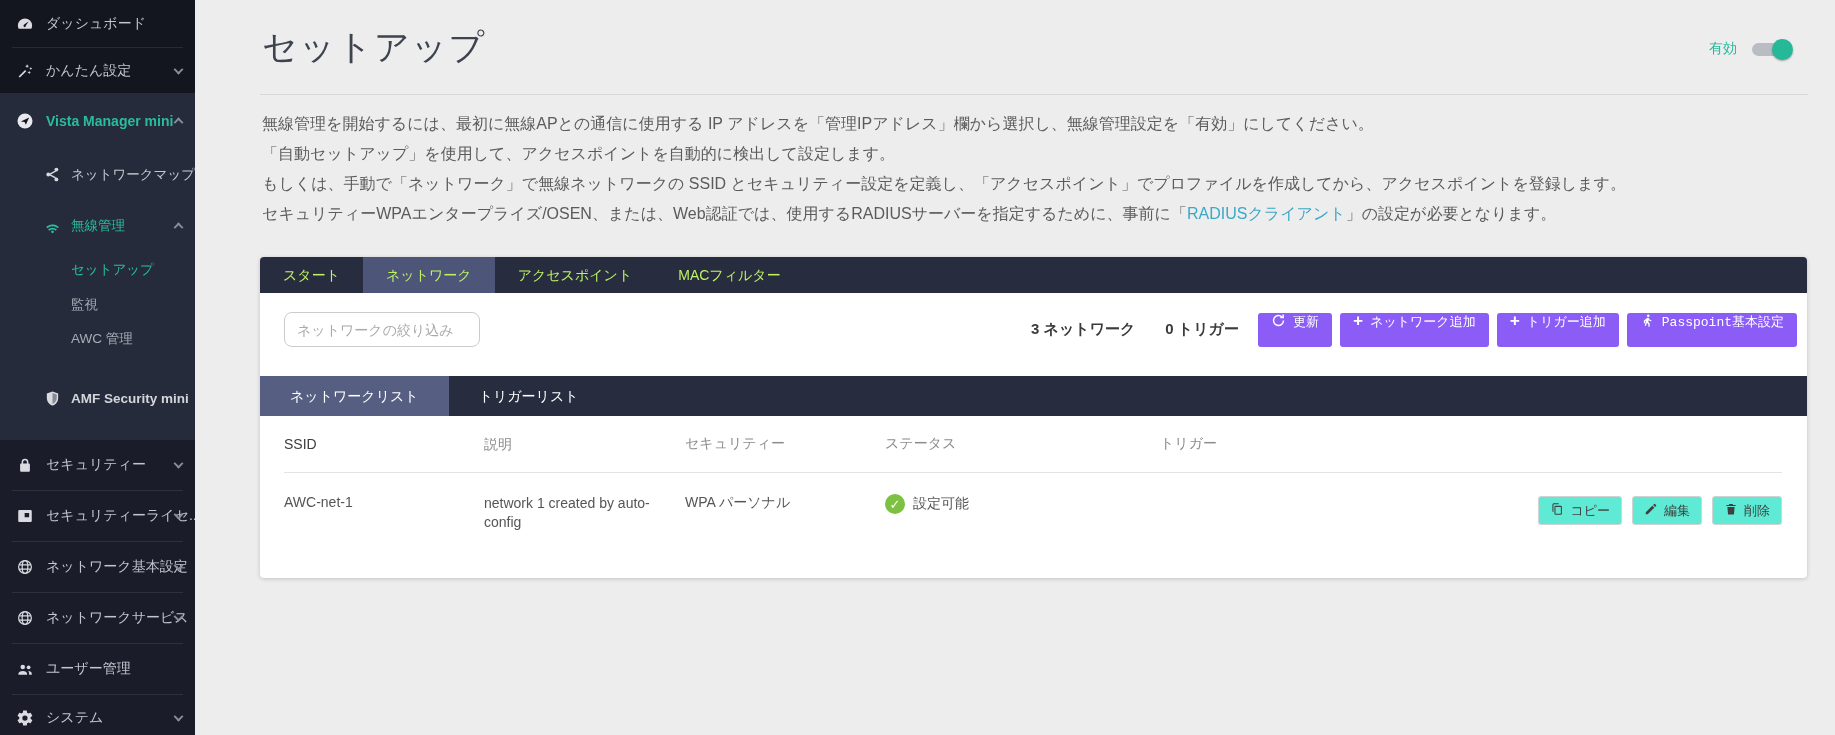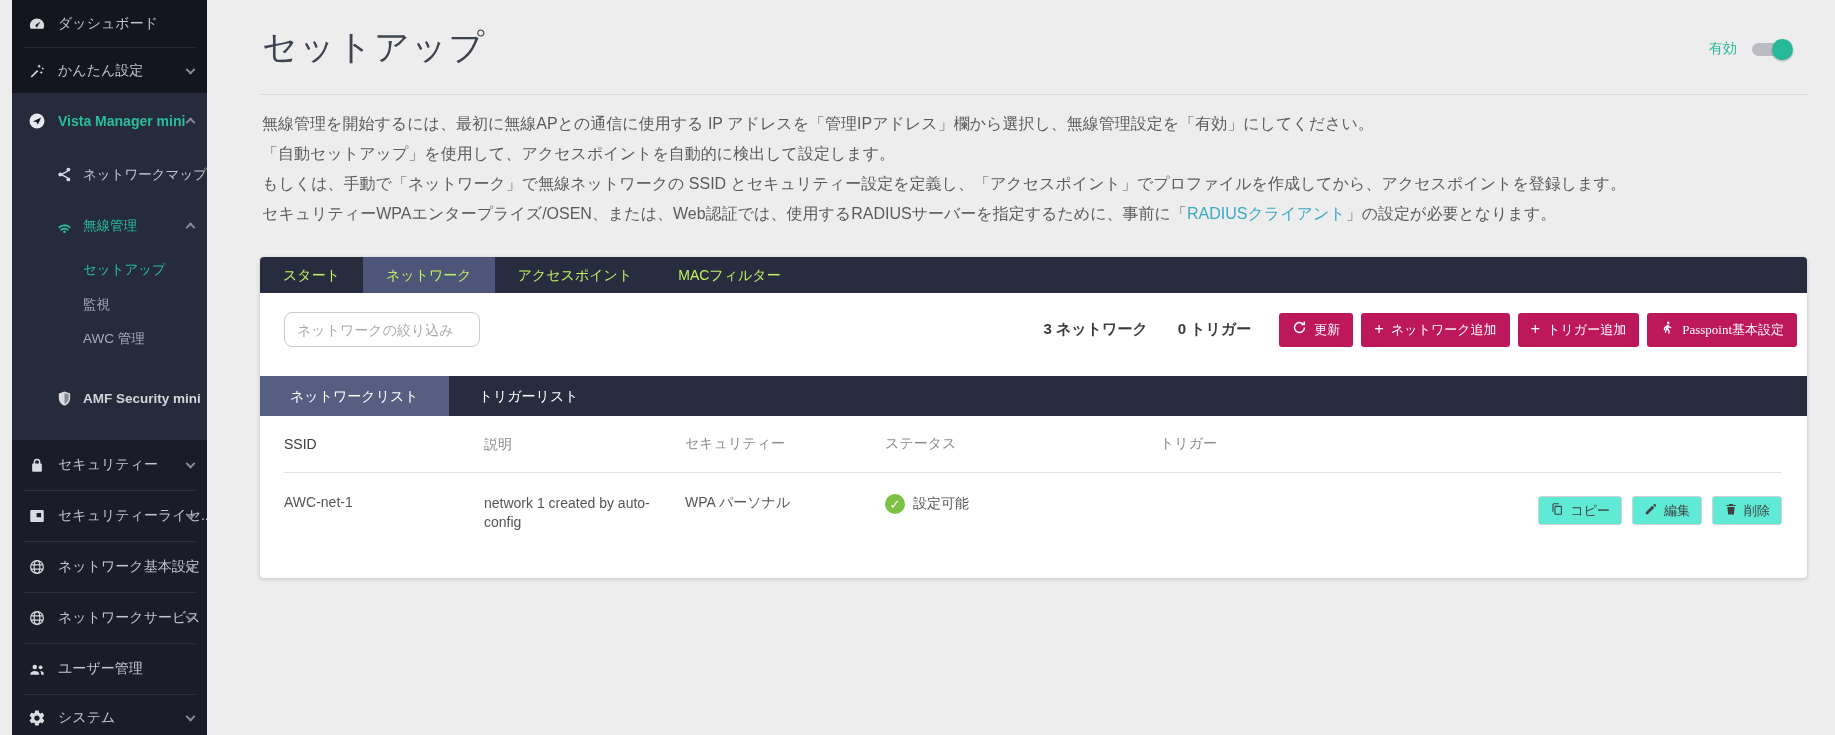--- a/index.html
+++ b/index.html
@@ -6,21 +6,21 @@
   html,body { width: 1835px; height: 735px; }
   body {
     font-family: "Liberation Sans", "DejaVu Sans", sans-serif;
     background: #ededee;
     position: relative;
     overflow: hidden;
     color: #555;
   }
 
   
-  .sidebar { position: absolute; left: 12px; top: 0; width: 195px; height: 735px; background: #1a1d29; z-index: 5; }
+  .sidebar { position: absolute; left: 0; top: 0; width: 195px; height: 735px; background: #1a1d29; z-index: 5; }
   .sb-top { background: #14161f; }
   .sb-group { background: #262b3b; }
   .sb-item { display: flex; align-items: center; position: relative; padding-left: 15px; cursor: pointer; color: #c3c6ce; font-size: 14px; }
   .sb-item .icon { width: 20px; height: 20px; margin-right: 11px; flex: none; display: flex; align-items: center; justify-content: center; color: #d9dbe1; }
   .sb-item .icon svg { width: 18px; height: 18px; }
   .sb-item .lbl { white-space: nowrap; overflow: hidden; }
   .sb-sub { padding-left: 43px; font-size: 13.5px; }
   .sb-sub .icon { width: 18px; height: 18px; margin-right: 10px; }
   .sb-sub .icon svg { width: 17px; height: 17px; }
   .sb-leaf { padding-left: 71px; font-size: 13.5px; color: #a8acb7; }
@@ -56,23 +56,23 @@
   .tabbar { height: 36px; background: #272c3f; display: flex; }
   .tab { line-height: 36px; padding: 0 23px; color: #bef264; font-size: 14px; cursor: pointer; white-space: nowrap; }
   .tab.active { background: #4d5578; }
 
   .toolbar { display: flex; align-items: center; padding: 19px 10px 29px 24px; }
   .filter-input { width: 196px; height: 35px; border: 1px solid #ccc; border-radius: 8px; padding: 0 12px;
                   font-size: 14px; color: #555; outline: none; font-family: inherit; }
   .filter-input::placeholder { color: #aaa; }
   .toolbar-right { margin-left: auto; display: flex; align-items: center; }
   .count { font-size: 15px; font-weight: 700; color: #3b3b3b; margin-right: 30px; white-space: nowrap; }
-  .count.last { margin-right: 20px; }
-  .btn-teal { background: #be185d; border: none; border-radius: 3px; height: 34px; padding: 0 13px; margin-left: 8px;
-              color: #fff; font-size: 13px; font-family: Liberation Serif, serif; display: flex; align-items: center; gap: 7px;
+  .count.last { margin-right: 11px; }
+  .btn-teal { background: #8b5cf6; border: none; border-radius: 3px; height: 34px; padding: 0 13px; margin-left: 8px;
+              color: #fff; font-size: 13px; font-family: Liberation Mono, monospace; display: flex; align-items: flex-start; gap: 7px;
               cursor: pointer; white-space: nowrap; }
   .btn-teal svg { width: 15px; height: 15px; }
   .plus { font-size: 17px; font-weight: 700; line-height: 1; }
 
   .subtabs { height: 40px; background: #272c3f; display: flex; }
   .subtab { line-height: 40px; padding: 0 30px; color: #fff; font-size: 14px; cursor: pointer; white-space: nowrap; }
   .subtab.active { background: #565e82; }
 
   .table { padding: 0 25px 0 24px; }
   .thead { display: flex; align-items: center; height: 57px; border-bottom: 1px solid #e3e3e3;

